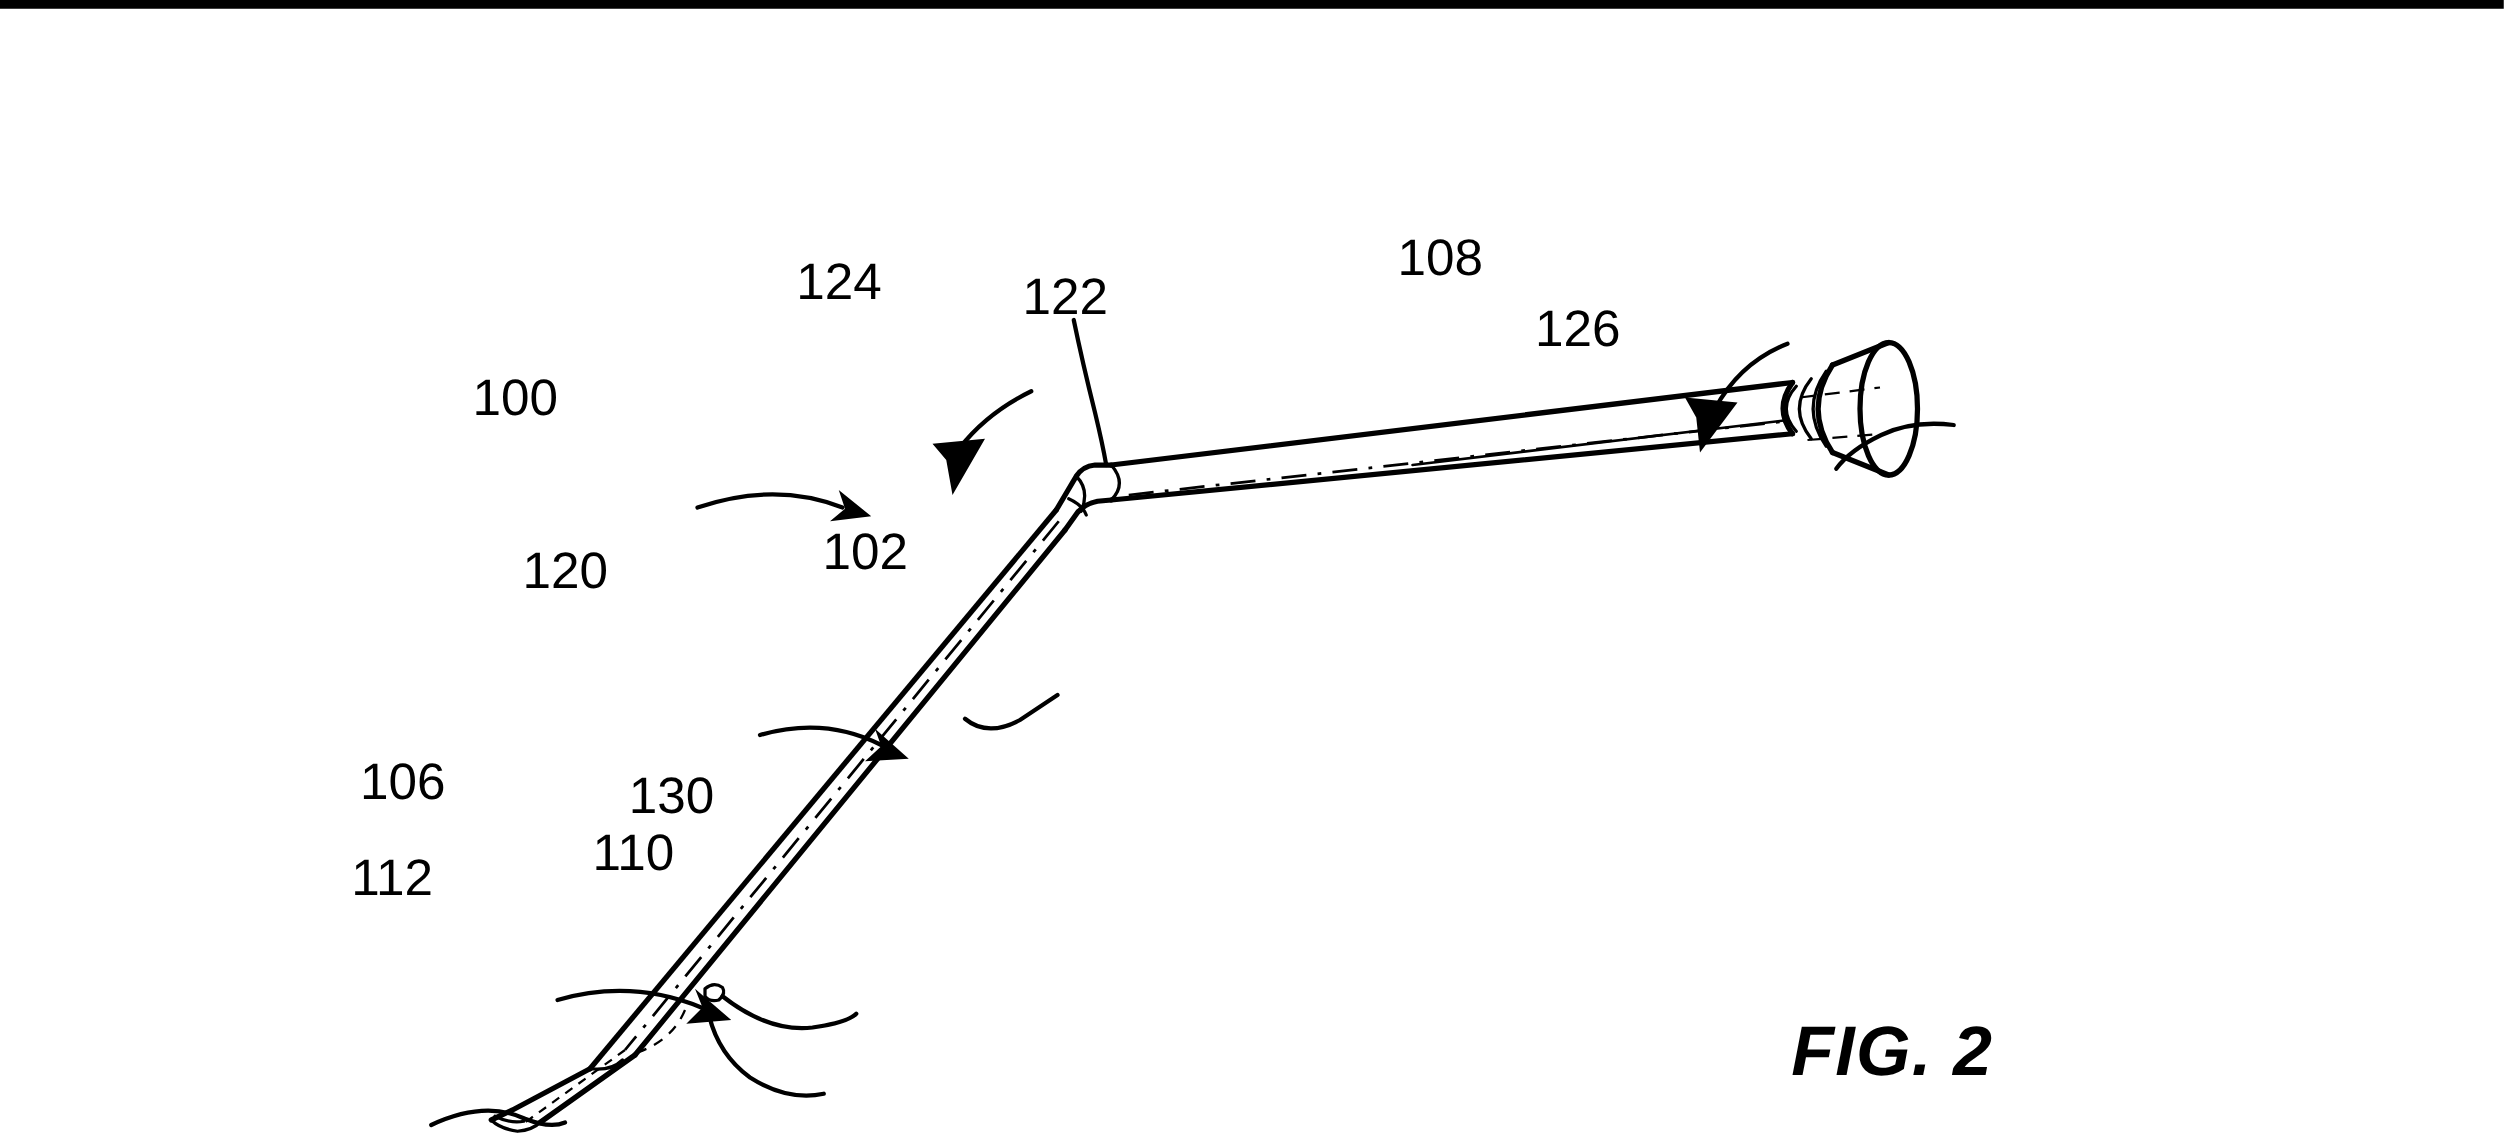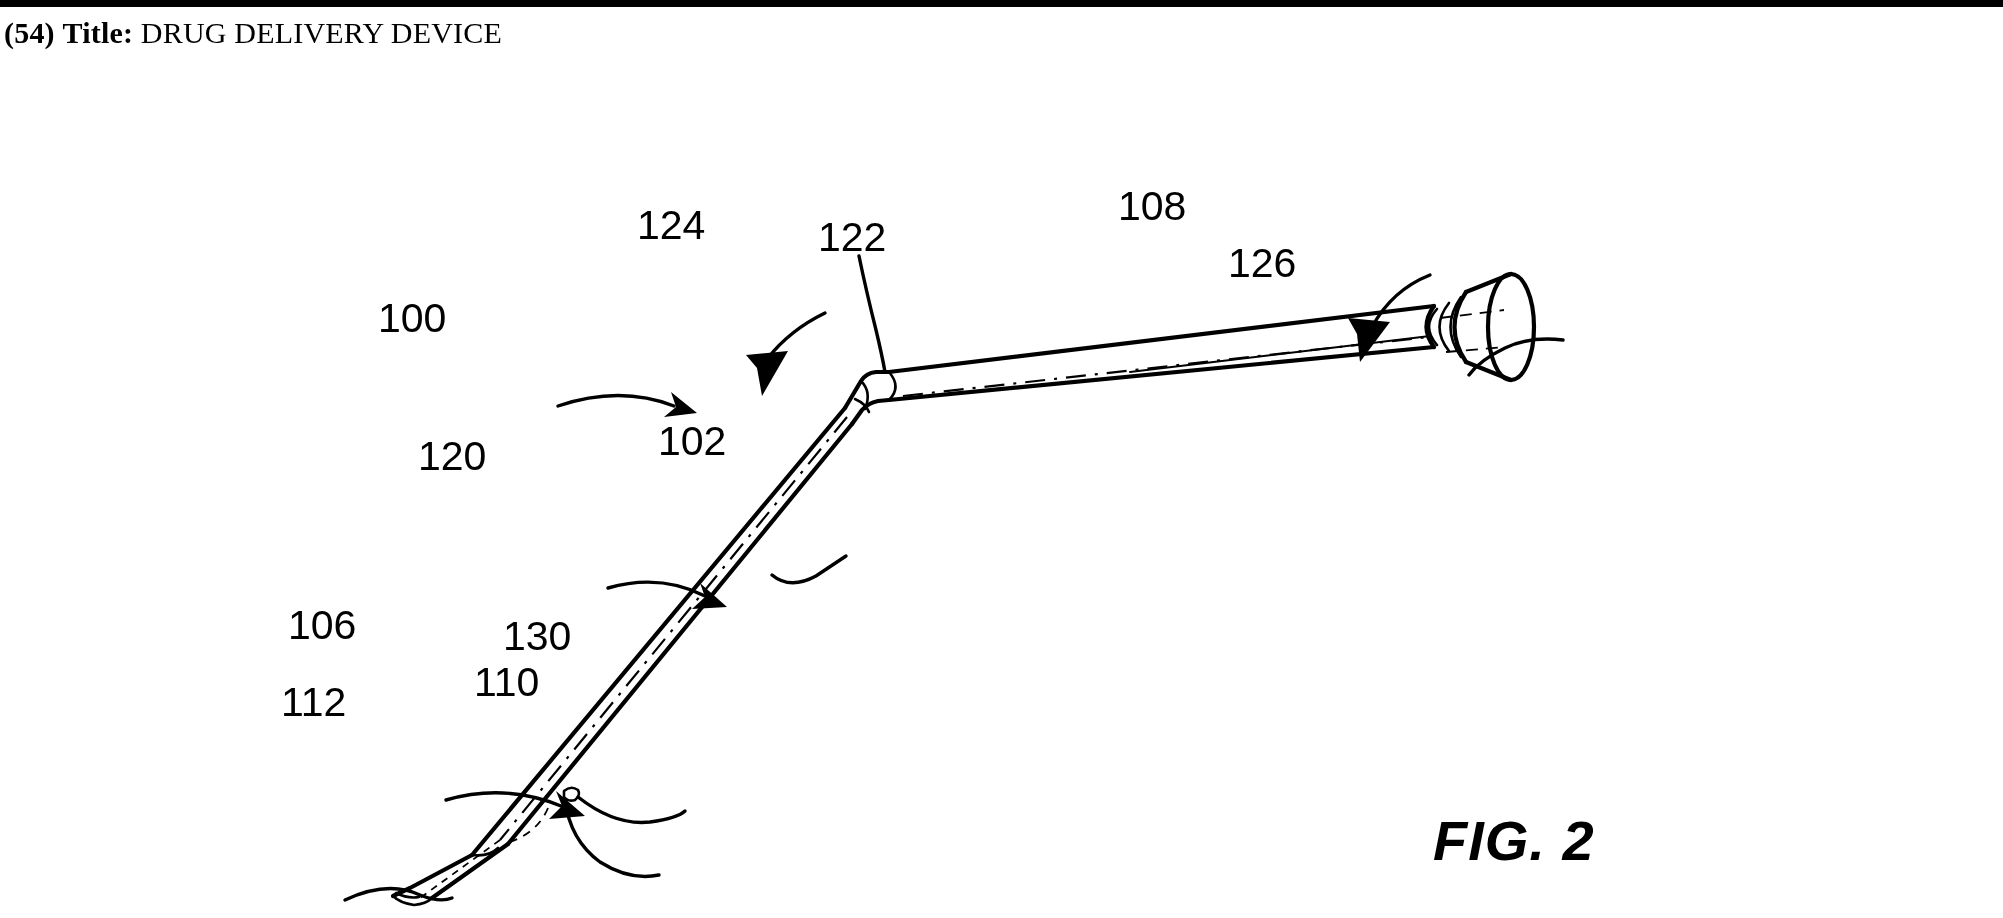--- a/index.html
+++ b/index.html
@@ -108,23 +108,20 @@
     stroke: none;
   }
 </style>
 </head>
 <body>
 
 <div id="page">
 
   <div class="topbar"></div>
 
-  <div class="title-line">
-    <span class="title-code">(54)</span><span>&nbsp;</span><span class="title-label">Title</span><span class="title-label">:</span><span>&nbsp;</span><span class="title-value">DRUG DELIVERY DEVICE</span>
-  </div>
 
   <svg id="figure-svg" viewBox="0 0 2003 918" xmlns="http://www.w3.org/2000/svg">
 
     <g>
 
       <g>
 
         <path class="dev-out" d="M 889,372 L 1434,306"></path>
 
         <path class="dev-out" d="M 889,400 L 1434,347"></path>

